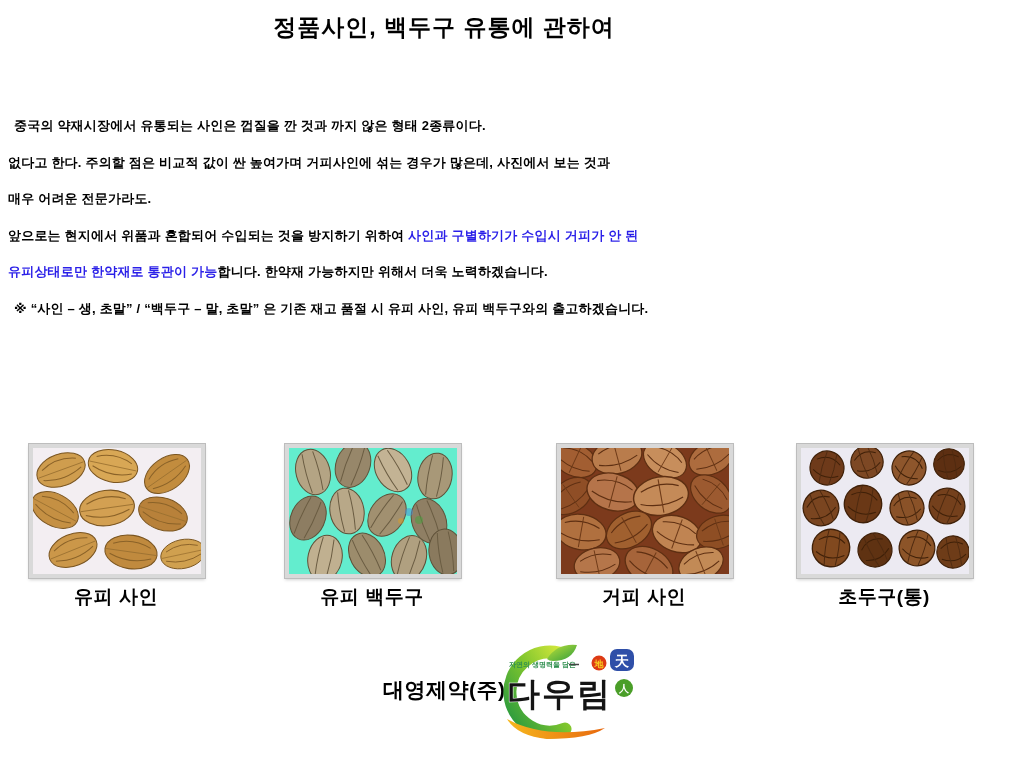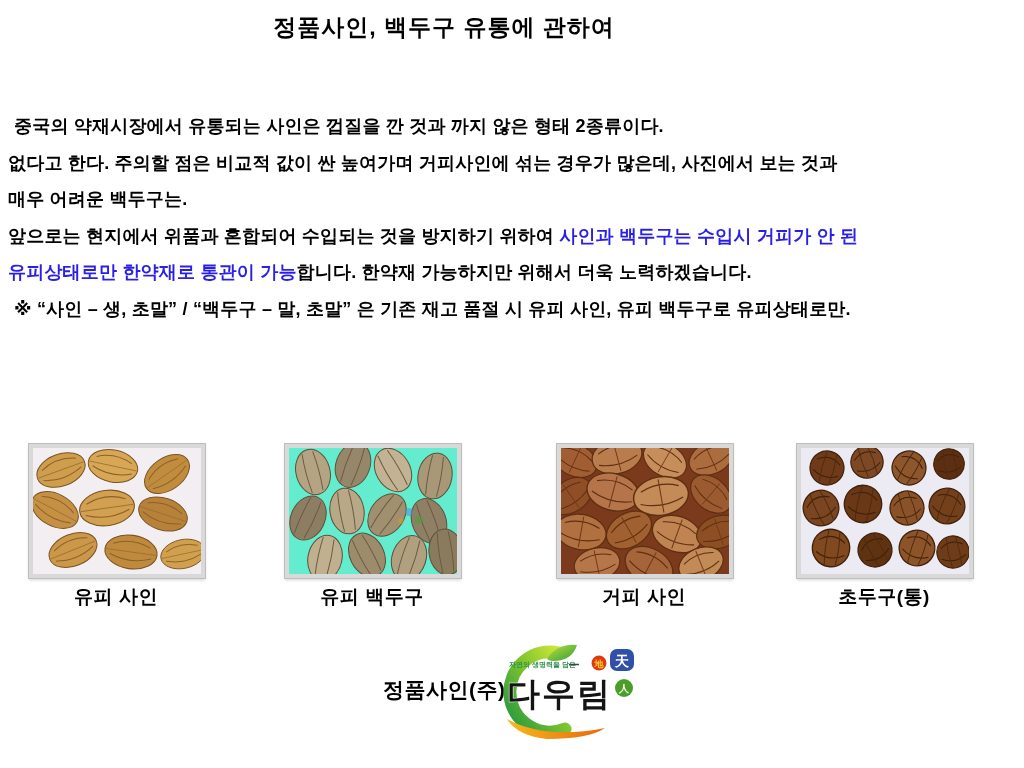--- a/index.html
+++ b/index.html
@@ -11,21 +11,21 @@
     width:1024px;height:768px;position:relative;background:#ffffff;
     font-family:"Liberation Sans","DejaVu Sans",sans-serif;
     overflow:hidden;
   }
   .page-title{
     position:absolute;top:12px;left:0;width:888px;text-align:center;
     font-size:23px;font-weight:800;letter-spacing:1px;color:#000;
   }
   .body-text{
     position:absolute;top:108px;left:8px;width:1008px;
-    font-size:18px;font-weight:700;line-height:36.5px;color:#000;
+    font-size:13px;font-weight:700;line-height:36.5px;color:#000;
     letter-spacing:0.2px;white-space:nowrap;
   }
   .line{height:36.5px;}
   .line.indent{padding-left:6px;}
   .seg{color:#000;}
   .seg.red{color:var(--red);}
   .seg.blue{color:var(--blue);}
   .photo{
     position:absolute;top:442px;width:178px;margin:0;padding:2px;
   }
@@ -46,24 +46,24 @@
   .logo{position:absolute;left:487px;top:641px;width:160px;height:104px;}
 </style>
 </head>
 <body>
 
 <div class="page-title">정품사인, 백두구 유통에 관하여</div>
 
 <div class="body-text">
   <div class="line indent"><span class="seg">중국의 약재시장에서 유통되는 사인은 껍질을 깐 것과 까지 않은 형태 2종류이다.</span></div>
   <div class="line"><span class="seg">없다고 한다. 주의할 점은 비교적 값이 싼 높여가며 거피사인에 섞는 경우가 많은데, 사진에서 보는 것과</span></div>
-  <div class="line"><span class="seg">매우 어려운 백두구는.</span></div>
-  <div class="line"><span class="seg">앞으로는 현지에서 위품과 혼합되어 수입되는 것을 방지하기 위하여 </span><span class="seg blue">사인과 백두구는 수입시 거피가 안 된</span></div>
+  <div class="line"><span class="seg">매우 어려운 전문가라도.</span></div>
+  <div class="line"><span class="seg">앞으로는 현지에서 위품과 혼합되어 수입되는 것을 방지하기 위하여 </span><span class="seg blue">사인과 구별하기가 수입시 거피가 안 된</span></div>
   <div class="line"><span class="seg blue">유피상태로만 한약재로 통관이 가능</span><span class="seg">합니다. 한약재 가능하지만 위해서 더욱 노력하겠습니다.</span></div>
-  <div class="line indent"><span class="seg">※ “사인 – 생, 초말” /  “백두구 – 말, 초말” 은 기존 재고 품절 시 유피 사인, 유피 백두구로 유피상태로만.</span></div>
+  <div class="line indent"><span class="seg">※ “사인 – 생, 초말” /  “백두구 – 말, 초말” 은 기존 재고 품절 시 유피 사인, 유피 백두구와의 출고하겠습니다.</span></div>
 </div>
 
 <figure class="photo p1">
   <div class="photo-img">
     <svg width="168" height="126" viewBox="0 0 168 126" xmlns="http://www.w3.org/2000/svg">
       <defs>
         <g id="pod">
           <ellipse rx="25" ry="16" fill="currentColor" stroke="#7a5520" stroke-width="1"></ellipse>
           <path d="M-18,-6 Q0,-14 18,-6" fill="none" stroke="#8a6228" stroke-width="1"></path>
           <path d="M-20,4 Q0,12 20,4" fill="none" stroke="#8a6228" stroke-width="1"></path>
@@ -171,21 +171,21 @@
       <use href="#pod4" transform="translate(146,58) rotate(22) scale(1.05)" style="color:#74401c"></use>
       <use href="#pod4" transform="translate(30,100) rotate(8) scale(1.1)" style="color:#81491f"></use>
       <use href="#pod4" transform="translate(74,102) rotate(-28)" style="color:#5f3212"></use>
       <use href="#pod4" transform="translate(116,100) rotate(18) scale(1.05)" style="color:#8c5428"></use>
       <use href="#pod4" transform="translate(152,104) rotate(-12) scale(0.95)" style="color:#6e3c18"></use>
     </svg>
   </div>
   <figcaption class="photo-label">초두구(통)</figcaption>
 </figure>
 
-<div class="company-name">정품사인(주)</div>
+<div class="company-name">대영제약(주)</div>
 
 <div class="logo">
   <svg width="160" height="104" viewBox="0 0 160 104" xmlns="http://www.w3.org/2000/svg">
     <defs>
       <linearGradient id="gApple" x1="1" y1="0" x2="0" y2="1">
         <stop offset="0" stop-color="#d6e93c"></stop>
         <stop offset="0.45" stop-color="#7ec52e"></stop>
         <stop offset="1" stop-color="#1f9440"></stop>
       </linearGradient>
       <linearGradient id="gLeaf" x1="0" y1="0" x2="1" y2="1">

